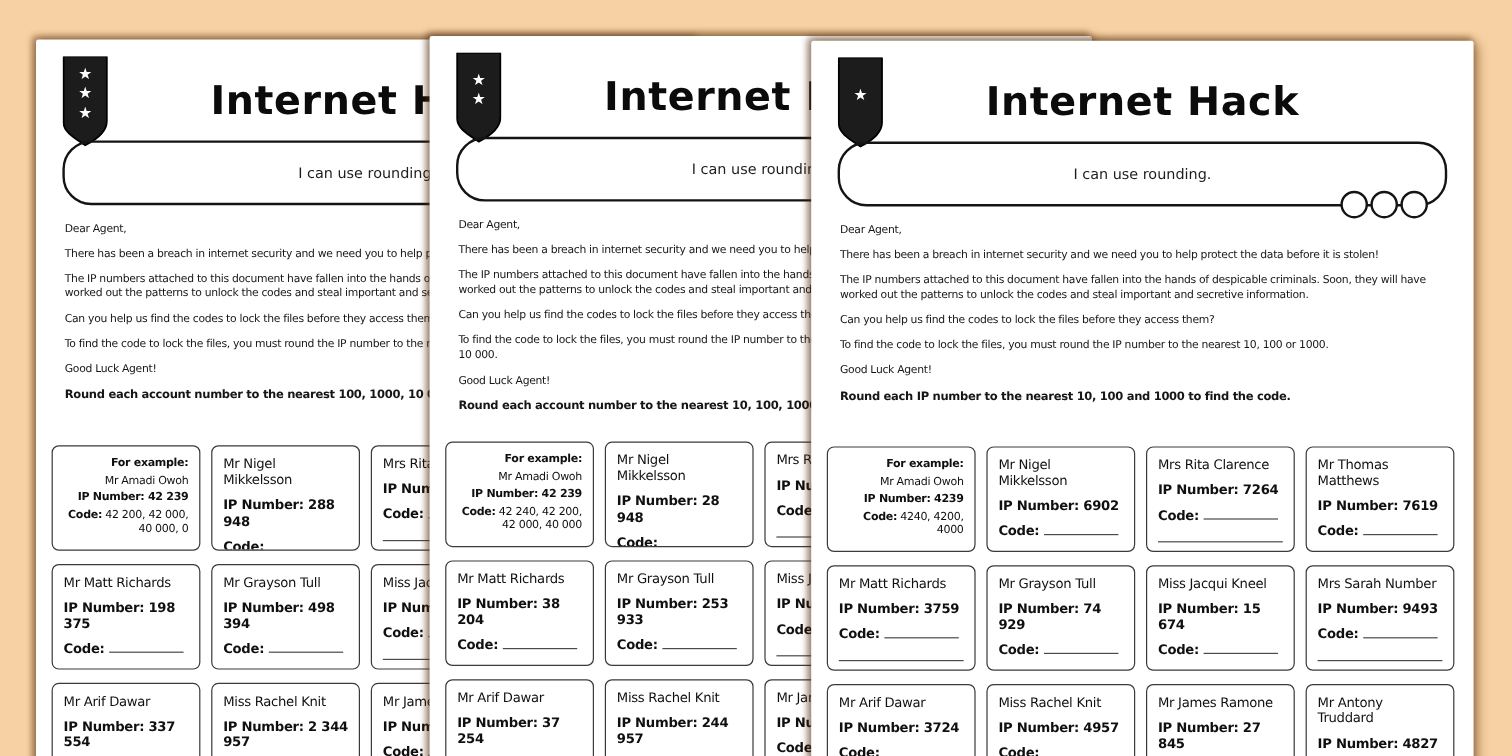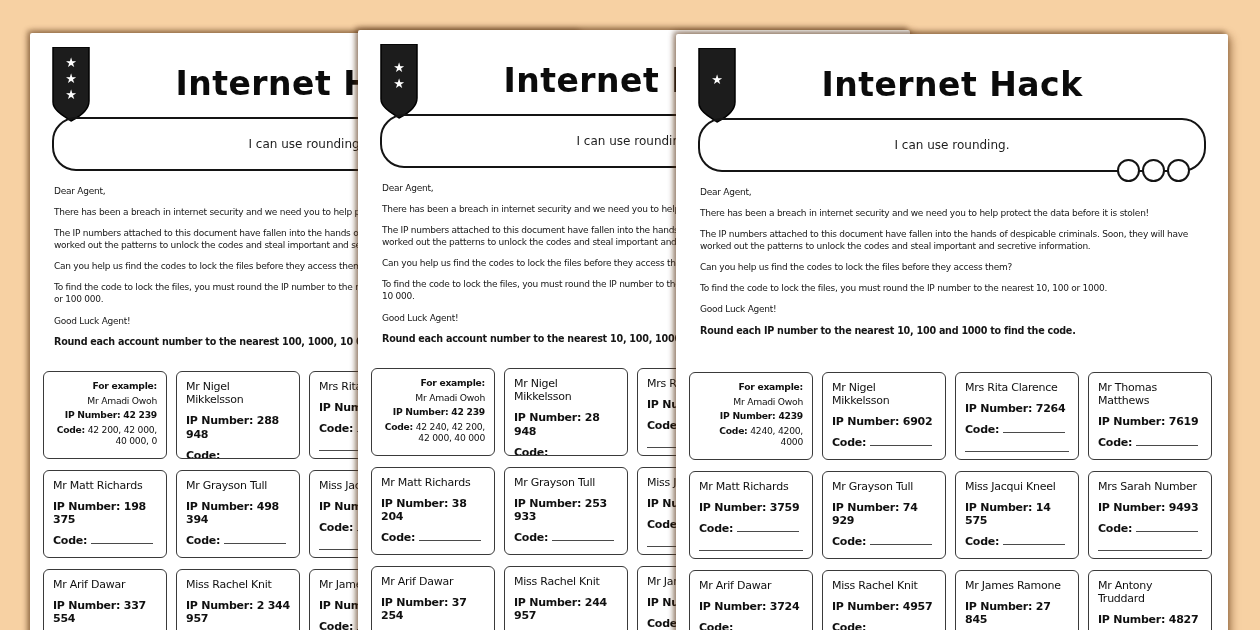--- a/index.html
+++ b/index.html
@@ -73,21 +73,20 @@
       <span class="dot"></span>
       <span class="dot"></span>
     </span>
   </div>
   <div class="letter">
     <p>Dear Agent,</p>
     <p>There has been a breach in internet security and we need you to help protect the data before it is stolen!</p>
     <p>The IP numbers attached to this document have fallen into the hands of despicable criminals. Soon, they will have worked out the patterns to unlock the codes and steal important and secretive information.</p>
     <p>Can you help us find the codes to lock the files before they access them?</p>
     <p>To find the code to lock the files, you must round the IP number to the nearest 100, 1000, 10 000</p>
-    <p class="cont">or 100 000.</p>
     <p>Good Luck Agent!</p>
     <p class="instruction">Round each account number to the nearest 100, 1000, 10 000 and 100 000 to find the code.</p>
   </div>
   <div class="cards cols3">
       <div class="card example">
         <div class="b">For example:</div>
         <div>Mr Amadi Owoh</div>
         <div class="b">IP Number: 42 239</div>
         <div><span class="b">Code:</span> <span class="codes-val">42 200, 42 000, 40 000, 0</span></div>
       </div>
@@ -283,21 +282,21 @@
         <div class="blank-long"></div>
       </div>
       <div class="card">
         <div>Mr Grayson Tull</div>
         <div class="b">IP Number: 74 929</div>
         <div class="b"><span class="code-lbl">Code:</span> <span class="blank-short"></span></div>
         <div class="blank-long"></div>
       </div>
       <div class="card">
         <div>Miss Jacqui Kneel</div>
-        <div class="b">IP Number: 14 575</div>
+        <div class="b">IP Number: 15 674</div>
         <div class="b"><span class="code-lbl">Code:</span> <span class="blank-short"></span></div>
         <div class="blank-long"></div>
       </div>
       <div class="card">
         <div>Mrs Sarah Number</div>
         <div class="b">IP Number: 9493</div>
         <div class="b"><span class="code-lbl">Code:</span> <span class="blank-short"></span></div>
         <div class="blank-long"></div>
       </div>
       <div class="card">

